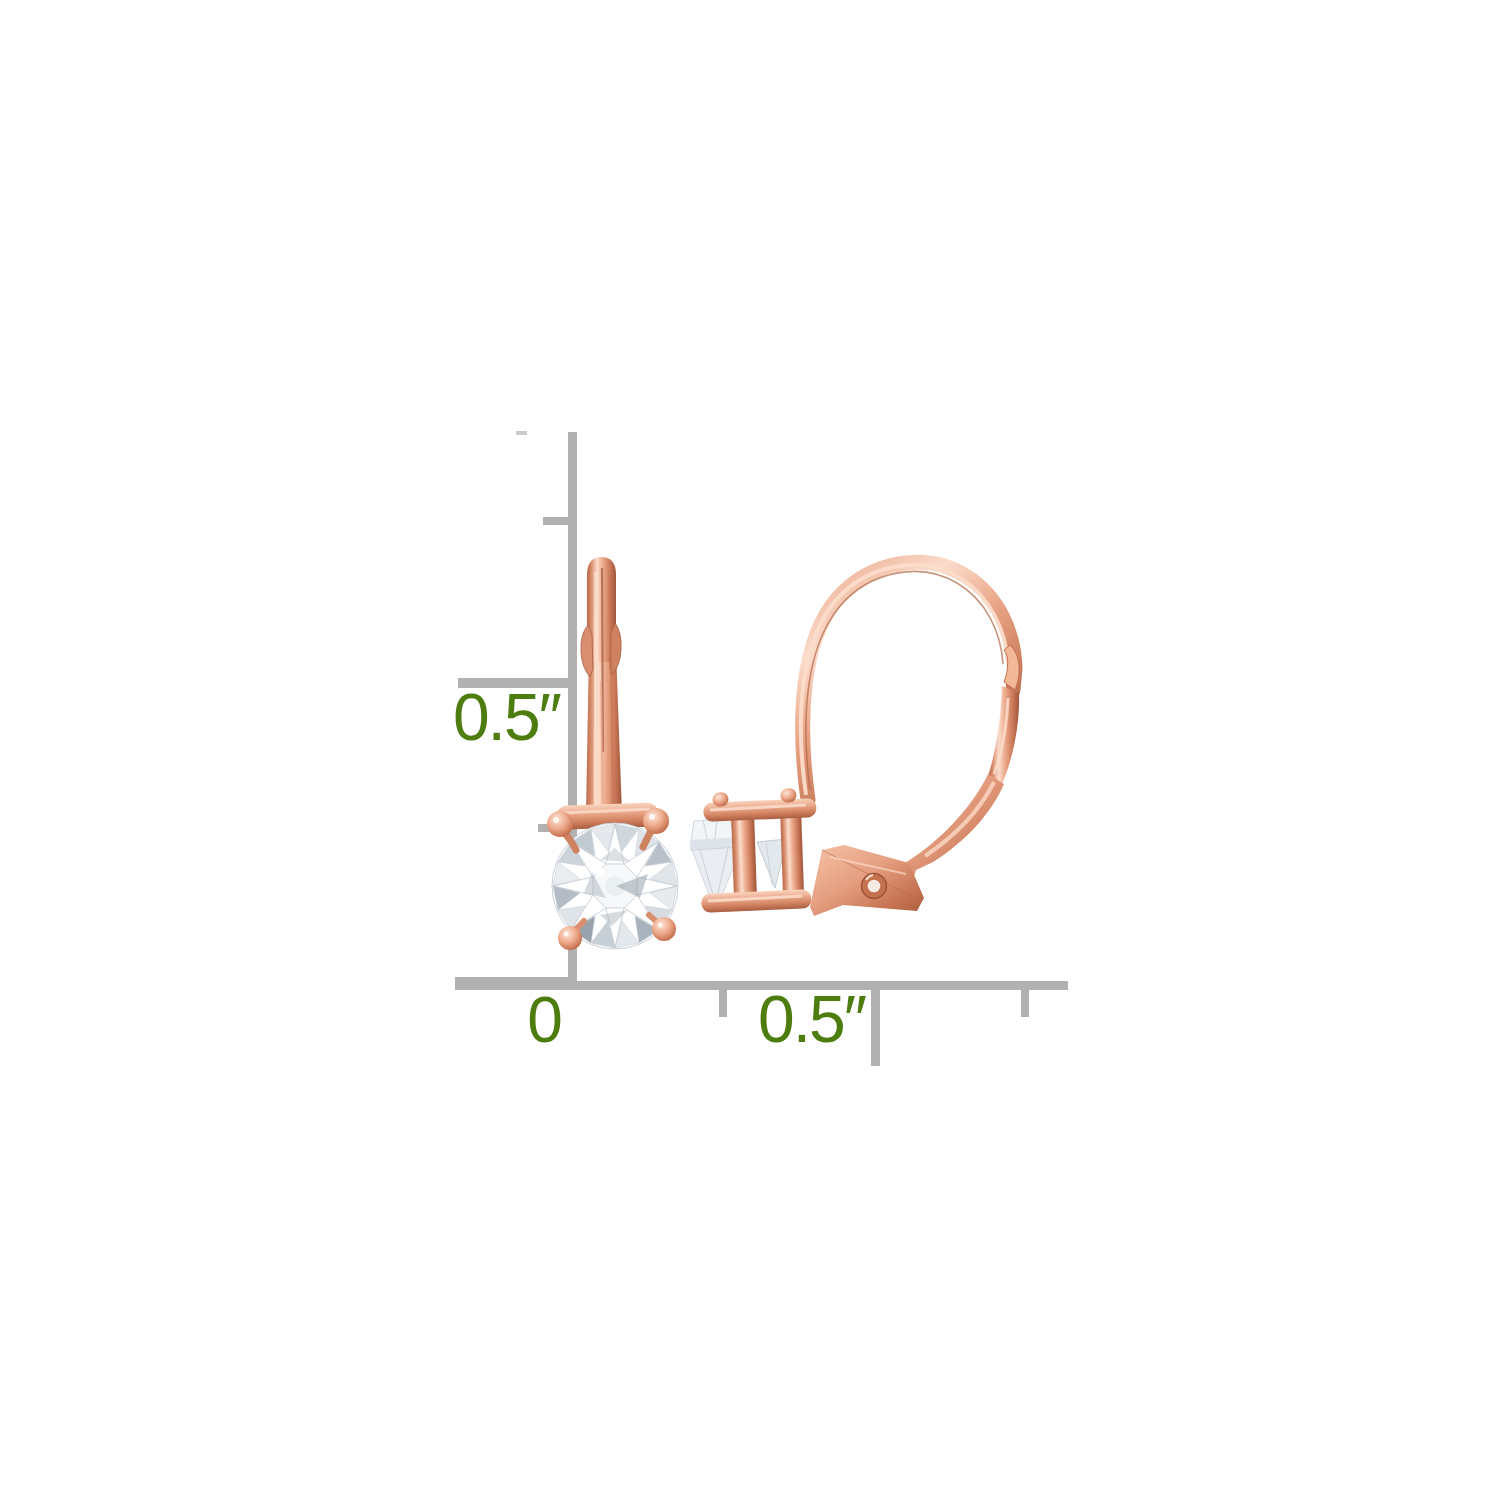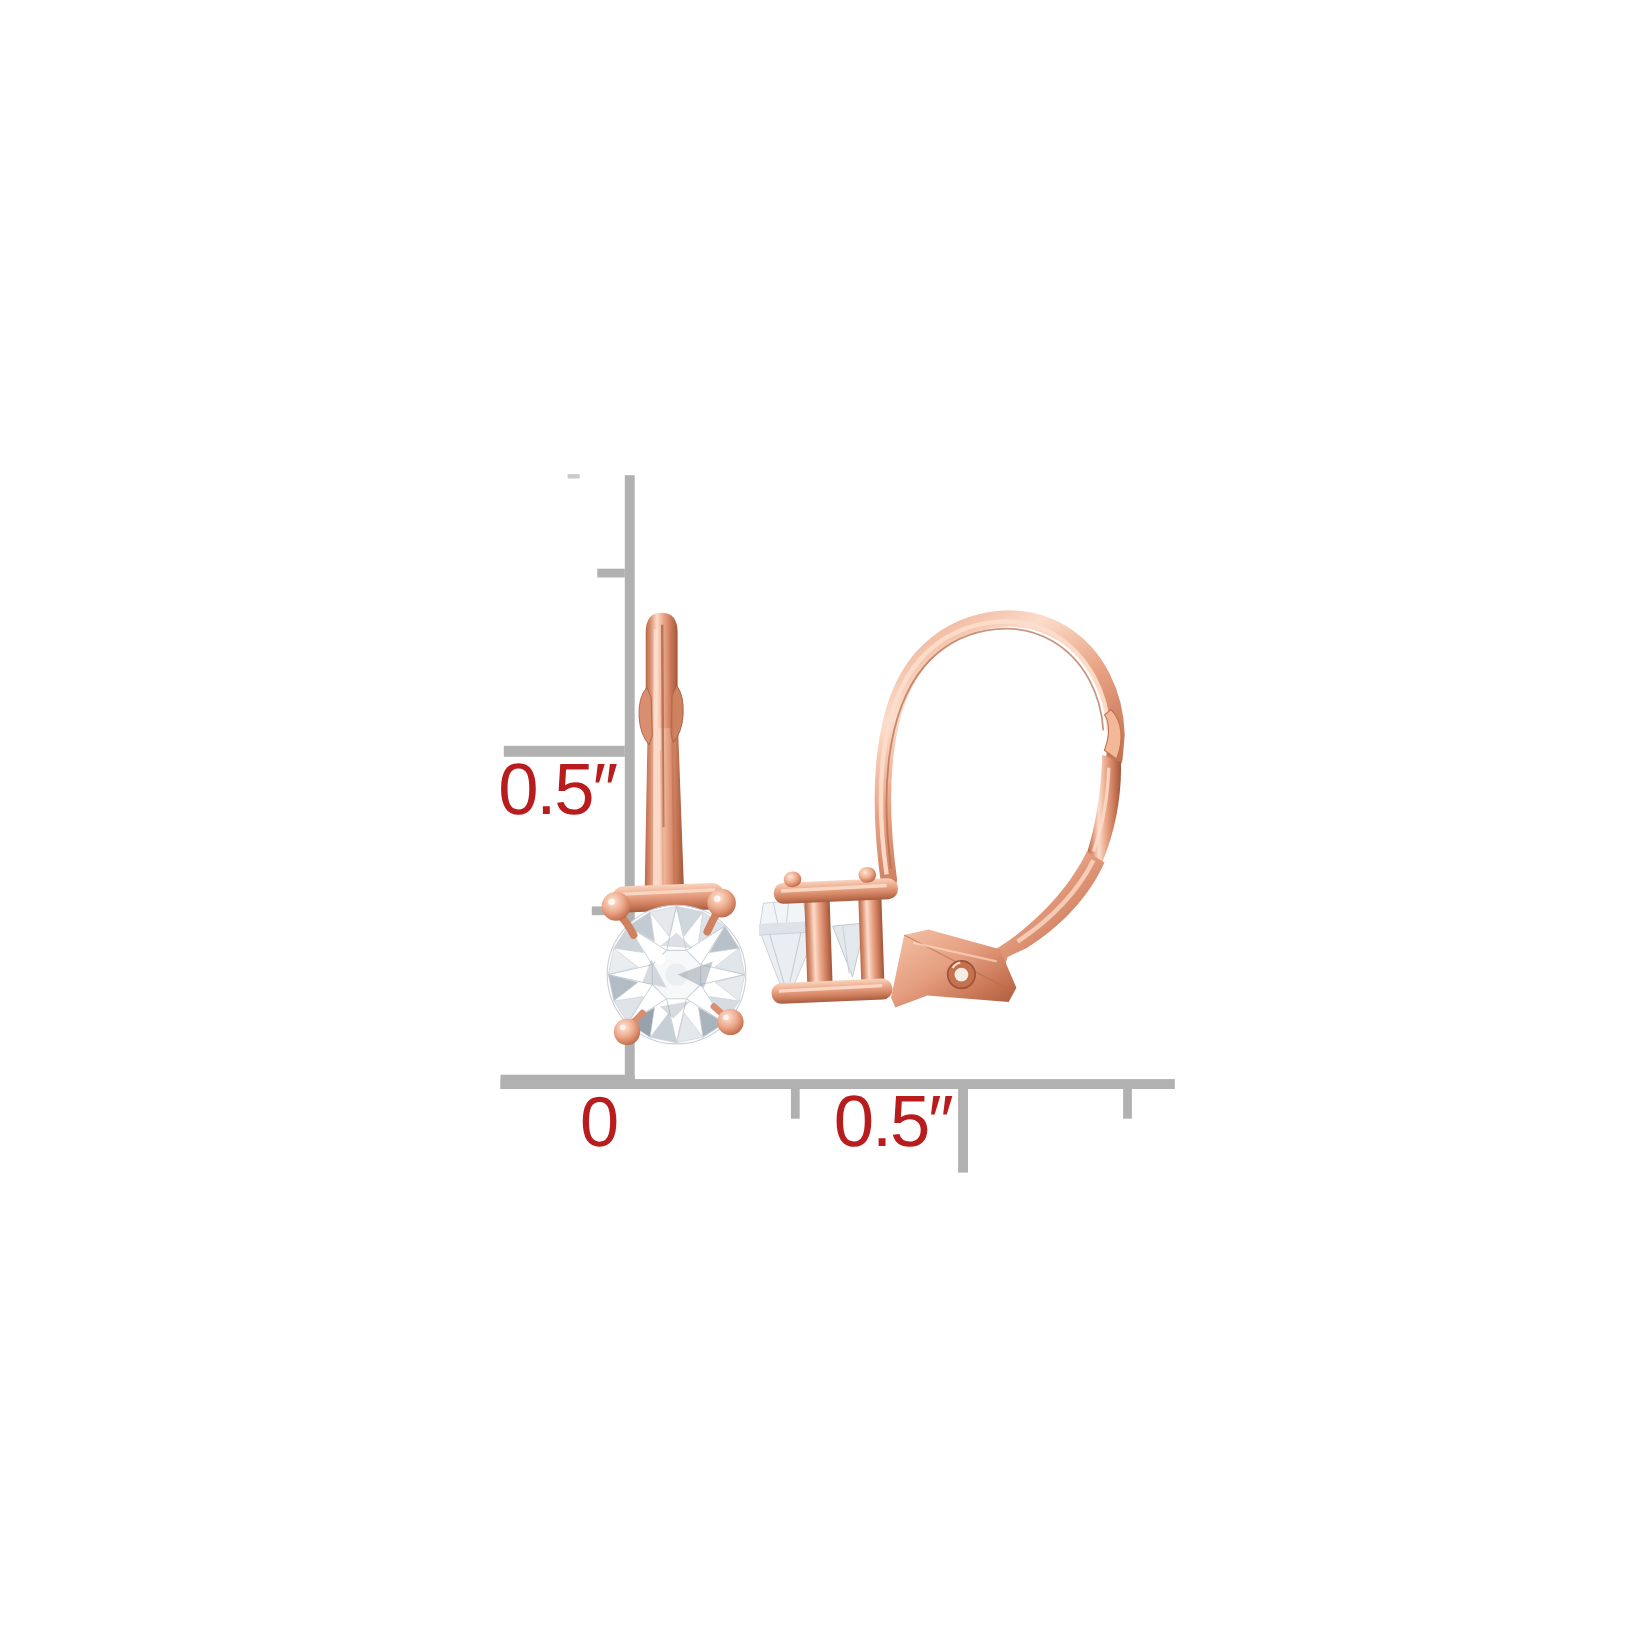--- a/index.html
+++ b/index.html
@@ -1,20 +1,20 @@
 <!DOCTYPE html>
 <html lang="en"><head>
 <meta charset="utf-8">
 <style>
   html,body{margin:0;padding:0;background:#ffffff;}
   .scene{position:relative;width:1500px;height:1500px;background:#ffffff;overflow:hidden;
          font-family:"Liberation Sans", sans-serif;}
   .ruler-el{position:absolute;background:#b1b1b1;z-index:1;}
   .ruler-faint{position:absolute;background:#cbcbcb;z-index:1;}
-  .ruler-label{position:absolute;color:#b91c1c;z-index:1;line-height:1;letter-spacing:-2px;}
+  .ruler-label{position:absolute;color:#4d7c0f;z-index:1;line-height:1;letter-spacing:-2px;}
   .v-label{left:430px;top:684px;width:130px;text-align:right;font-size:66px;}
   .h-label-0{left:505px;top:988px;width:80px;text-align:center;font-size:64px;letter-spacing:0;}
   .h-label-05{left:758px;top:986px;font-size:66px;}
   .art{position:absolute;left:0;top:0;z-index:2;}
 </style>
 </head>
 <body>
 
 <div class="scene">
 

